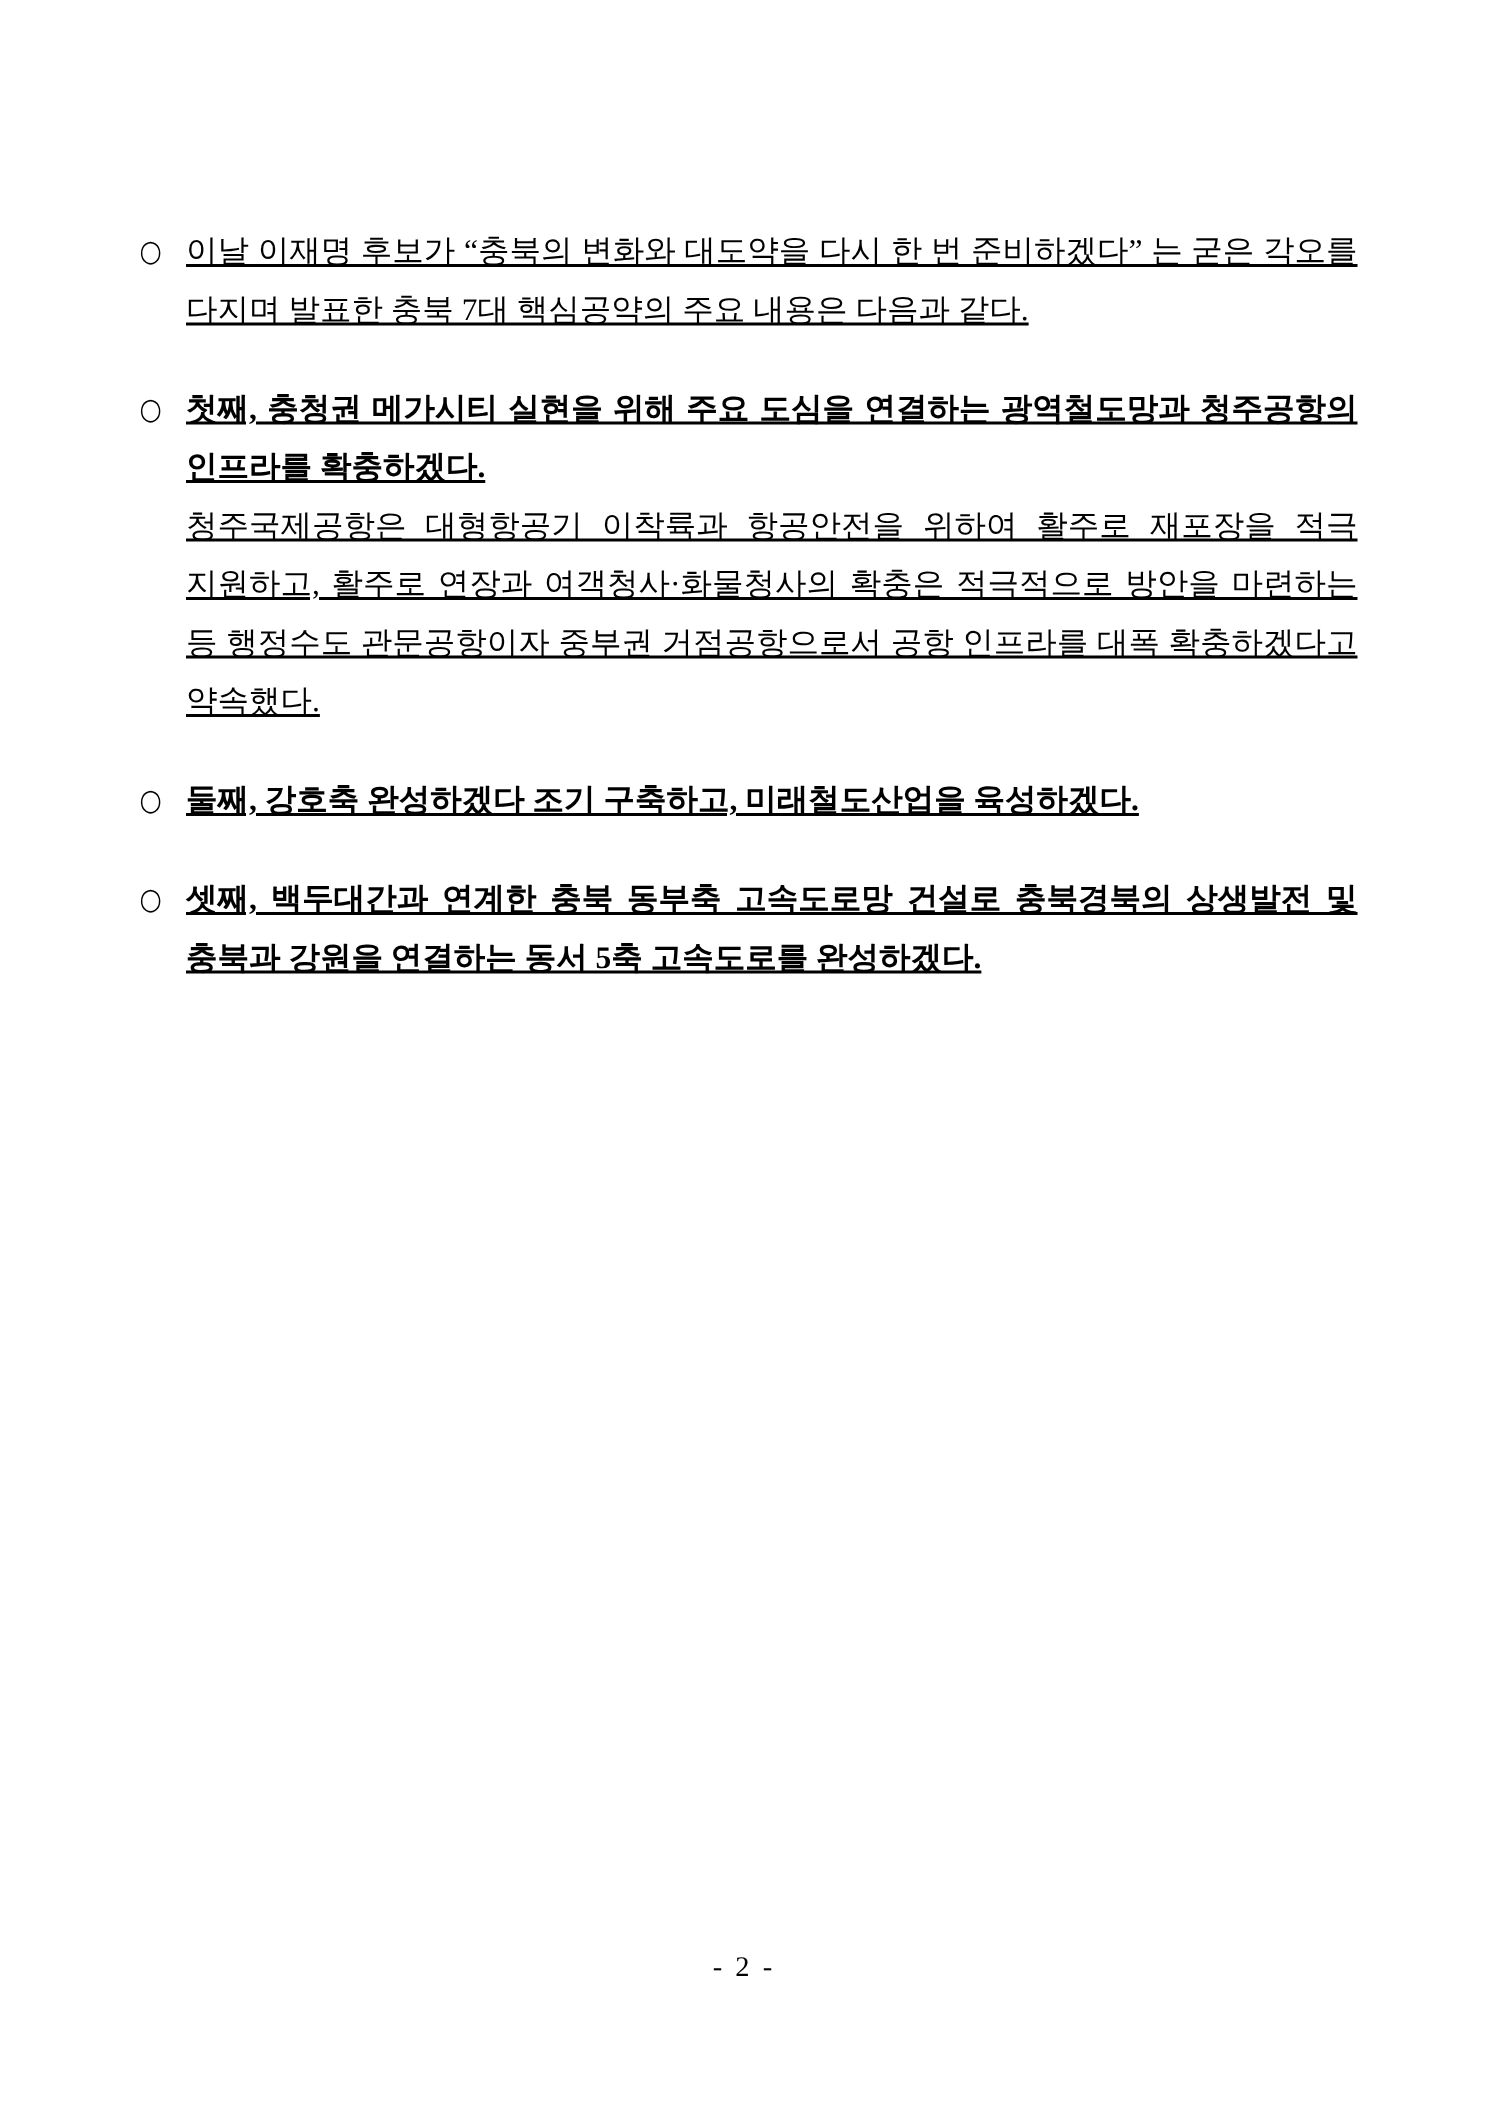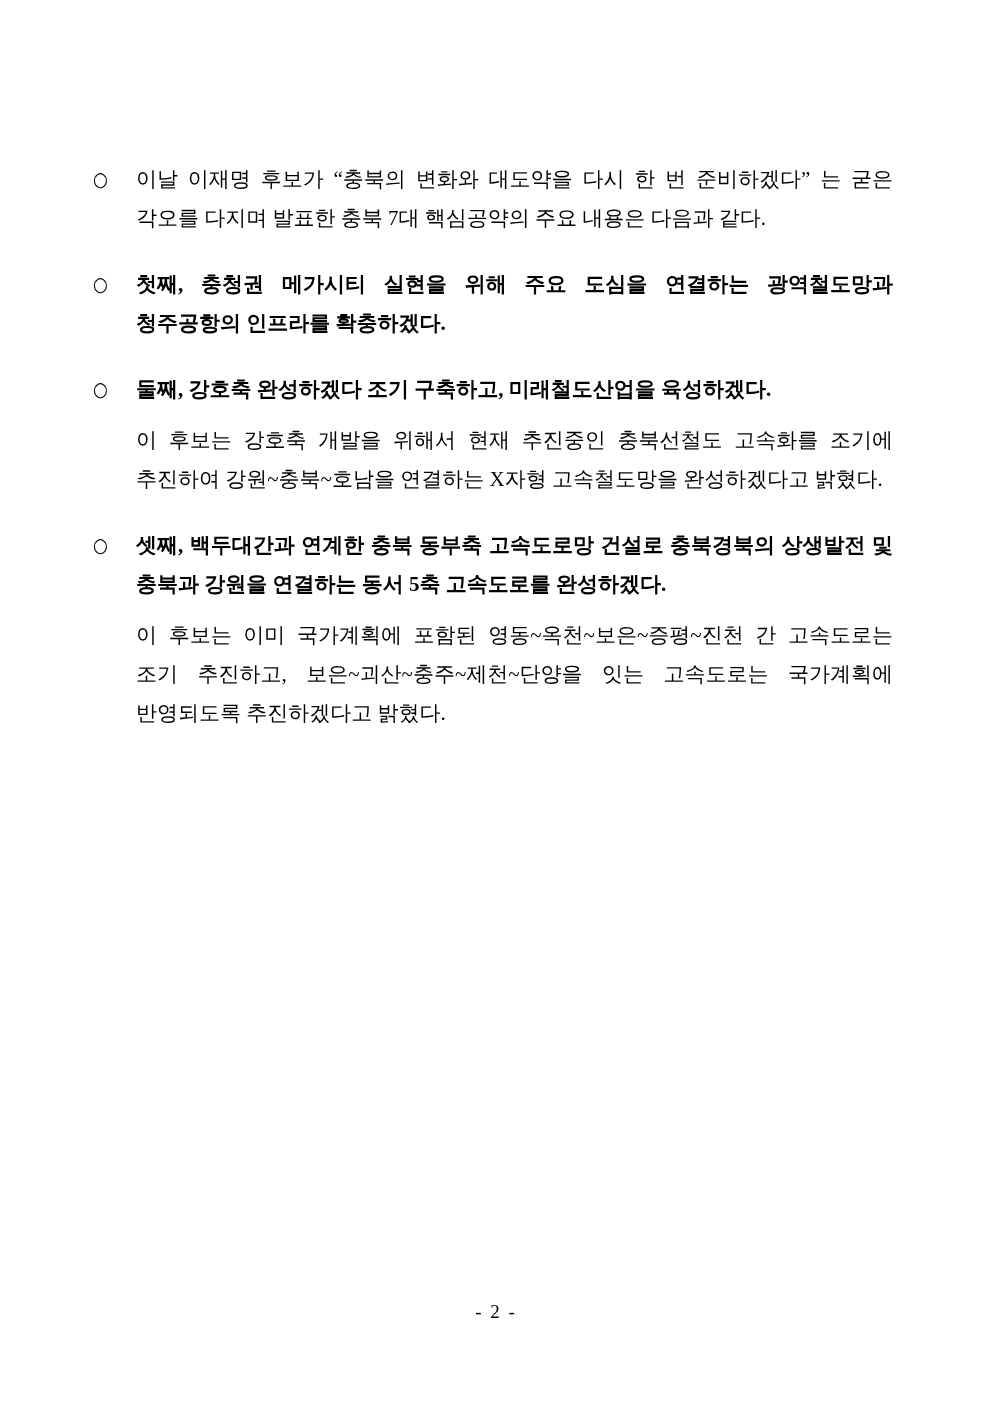--- a/index.html
+++ b/index.html
@@ -26,21 +26,22 @@
     width: 812px;
   }
   .block {
     position: relative;
     padding-left: 31px;
     text-align: justify;
     word-break: keep-all;
     margin: 0;
   }
   .block p {
-    margin: 12px;
+    margin: 0;
+    text-decoration: underline;
   }
   .block.bullet {
     margin-top: 27px;
   }
   .block.bullet.first {
     margin-top: 0;
   }
   .bullet-char {
     position: absolute;
     left: 0;
@@ -75,37 +76,34 @@
       <p>이날 이재명 후보가 “충북의 변화와 대도약을 다시 한 번 준비하겠다” 는 굳은 각오를 다지며 발표한 충북 7대 핵심공약의 주요 내용은 다음과 같다.</p>
     </div>
 
     <div class="block bullet bold">
       <span class="bullet-char">○</span>
       <p>첫째, 충청권 메가시티 실현을 위해 주요 도심을 연결하는 광역철도망과 청주공항의 인프라를 확충하겠다.</p>
     </div>
 
 
 
+    <div class="block">
+      <p>청주국제공항은 대형항공기 이착륙과 항공안전을 위하여 활주로 재포장을 적극 지원하고, 활주로 연장과 여객청사·화물청사의 확충은 적극적으로 방안을 마련하는 등 행정수도 관문공항이자 중부권 거점공항으로서 공항 인프라를 대폭 확충하겠다고 약속했다.</p>
+    </div>
 
     <div class="block bullet bold">
       <span class="bullet-char">○</span>
       <p>둘째, 강호축 완성하겠다 조기 구축하고, 미래철도산업을 육성하겠다.</p>
     </div>
 
-    <div class="block">
-      <p>이 후보는 강호축 개발을 위해서 현재 추진중인 충북선철도 고속화를 조기에 추진하여 강원~충북~호남을 연결하는 X자형 고속철도망을 완성하겠다고 밝혔다.</p>
-    </div>
 
 
     <div class="block bullet bold">
       <span class="bullet-char">○</span>
       <p>셋째, 백두대간과 연계한 충북 동부축 고속도로망 건설로 충북경북의 상생발전 및 충북과 강원을 연결하는 동서 5축 고속도로를 완성하겠다.</p>
     </div>
 
-    <div class="block">
-      <p>이 후보는 이미 국가계획에 포함된 영동~옥천~보은~증평~진천 간 고속도로는 조기 추진하고, 보은~괴산~충주~제천~단양을 잇는 고속도로는 국가계획에 반영되도록 추진하겠다고 밝혔다.</p>
-    </div>
 
 
   </div>
 
   <div class="page-number">- 2 -</div>
 </div>
 
 </body></html>

